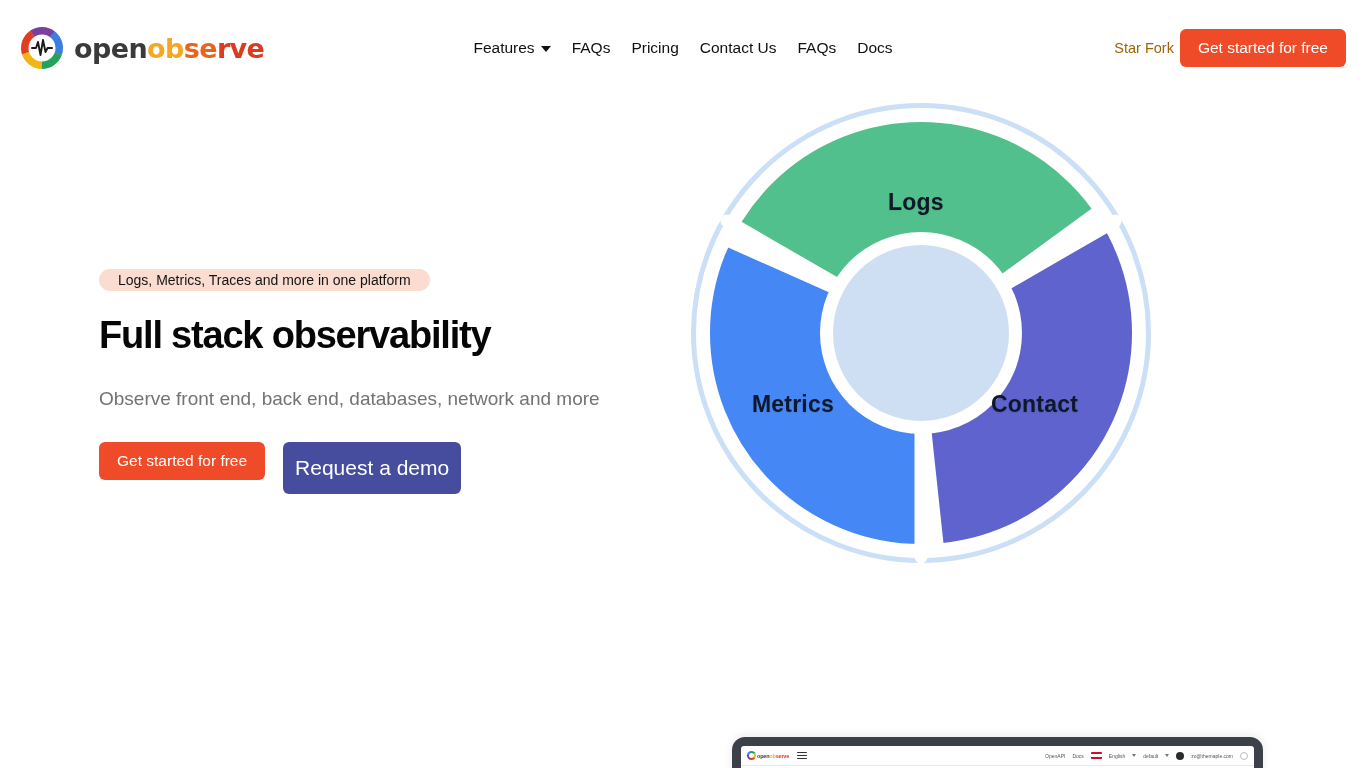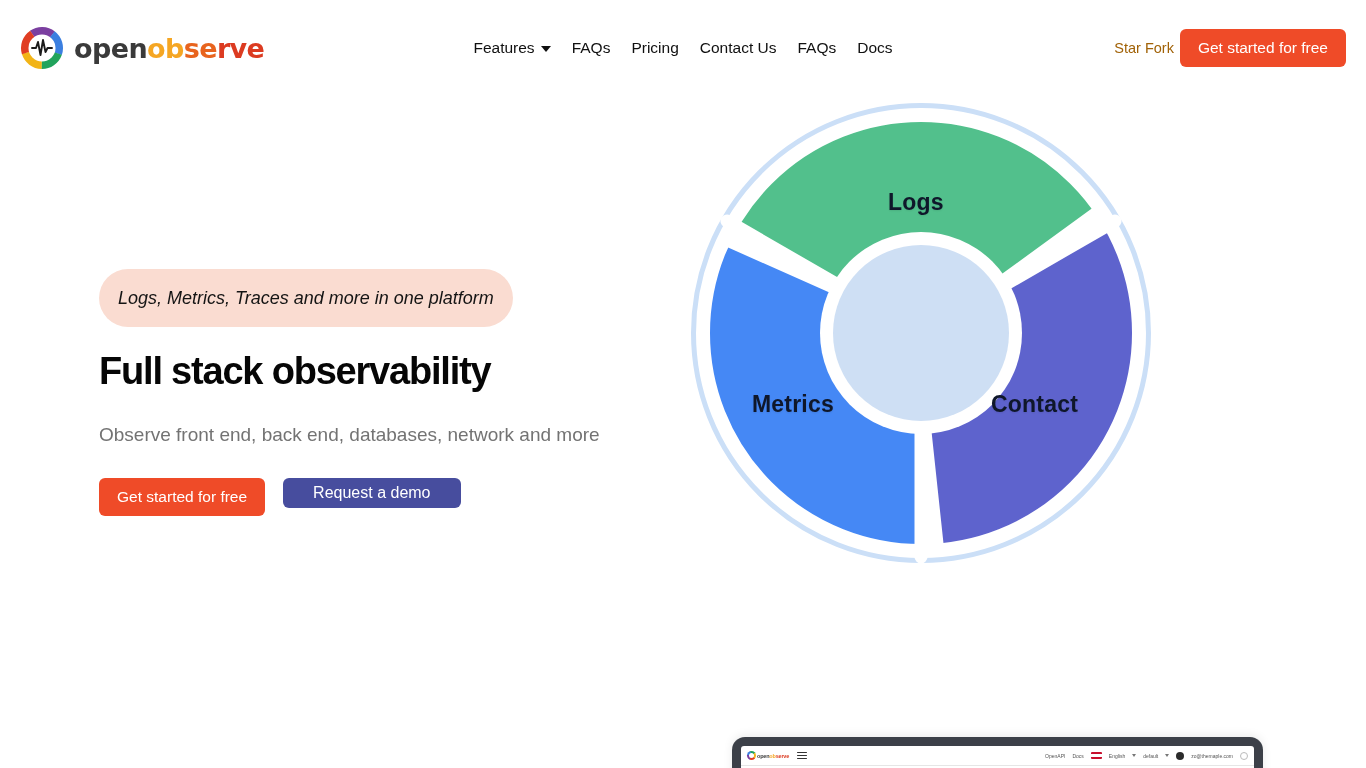--- a/index.html
+++ b/index.html
@@ -118,26 +118,25 @@
   }
   .hero-left {
     width: 50%;
     padding-left: 99px;
     padding-top: 173px;
   }
   .badge {
     display: inline-block;
     background: #FADCD1;
     color: #141414;
-    font-size: 18px;
+    font-size: 14px;
     border-radius: 999px;
-    padding: 20px 19px;
+    padding: 4px 19px;
     line-height: 1;
     margin-bottom: 24px;
-    font-style: italic;
   }
   .hero-title {
     font-size: 38px;
     font-weight: 700;
     letter-spacing: -1.2px;
     line-height: 1.08;
     color: #060606;
     margin-bottom: 30px;
     white-space: nowrap;
   }
@@ -156,24 +155,24 @@
     background: #EF4B28;
     color: #ffffff;
     font-size: 15.5px;
     border-radius: 6px;
     height: 38px;
     padding: 0 18px;
   }
   .btn-hero-secondary {
     background: #474D9E;
     color: #ffffff;
-    font-size: 16px;
+    font-size: 21px;
     border-radius: 6px;
-    height: 30px;
-    padding: 0 30px;
+    height: 52px;
+    padding: 0 12px;
   }
 
   
   .hero-right {
     position: relative;
     width: 50%;
   }
   .donut-wrap {
     position: absolute;
     left: 8px;

